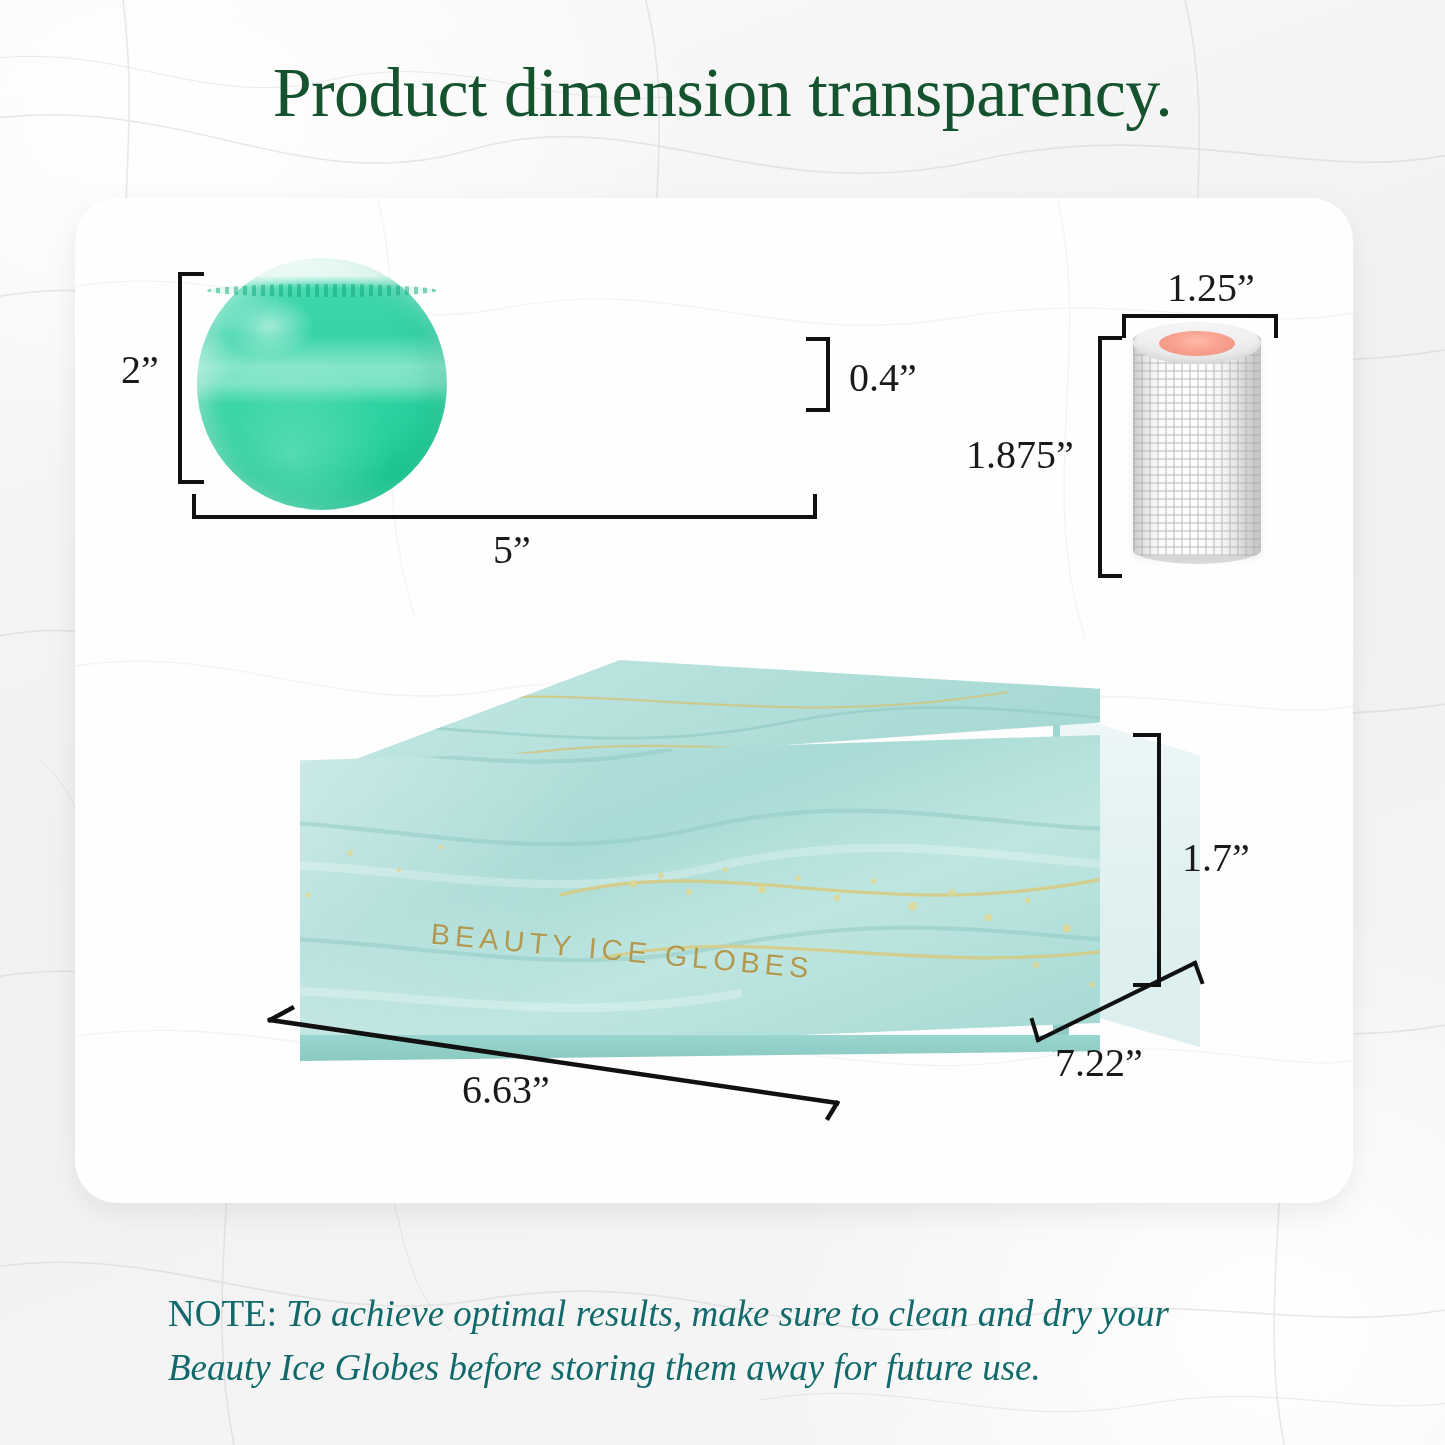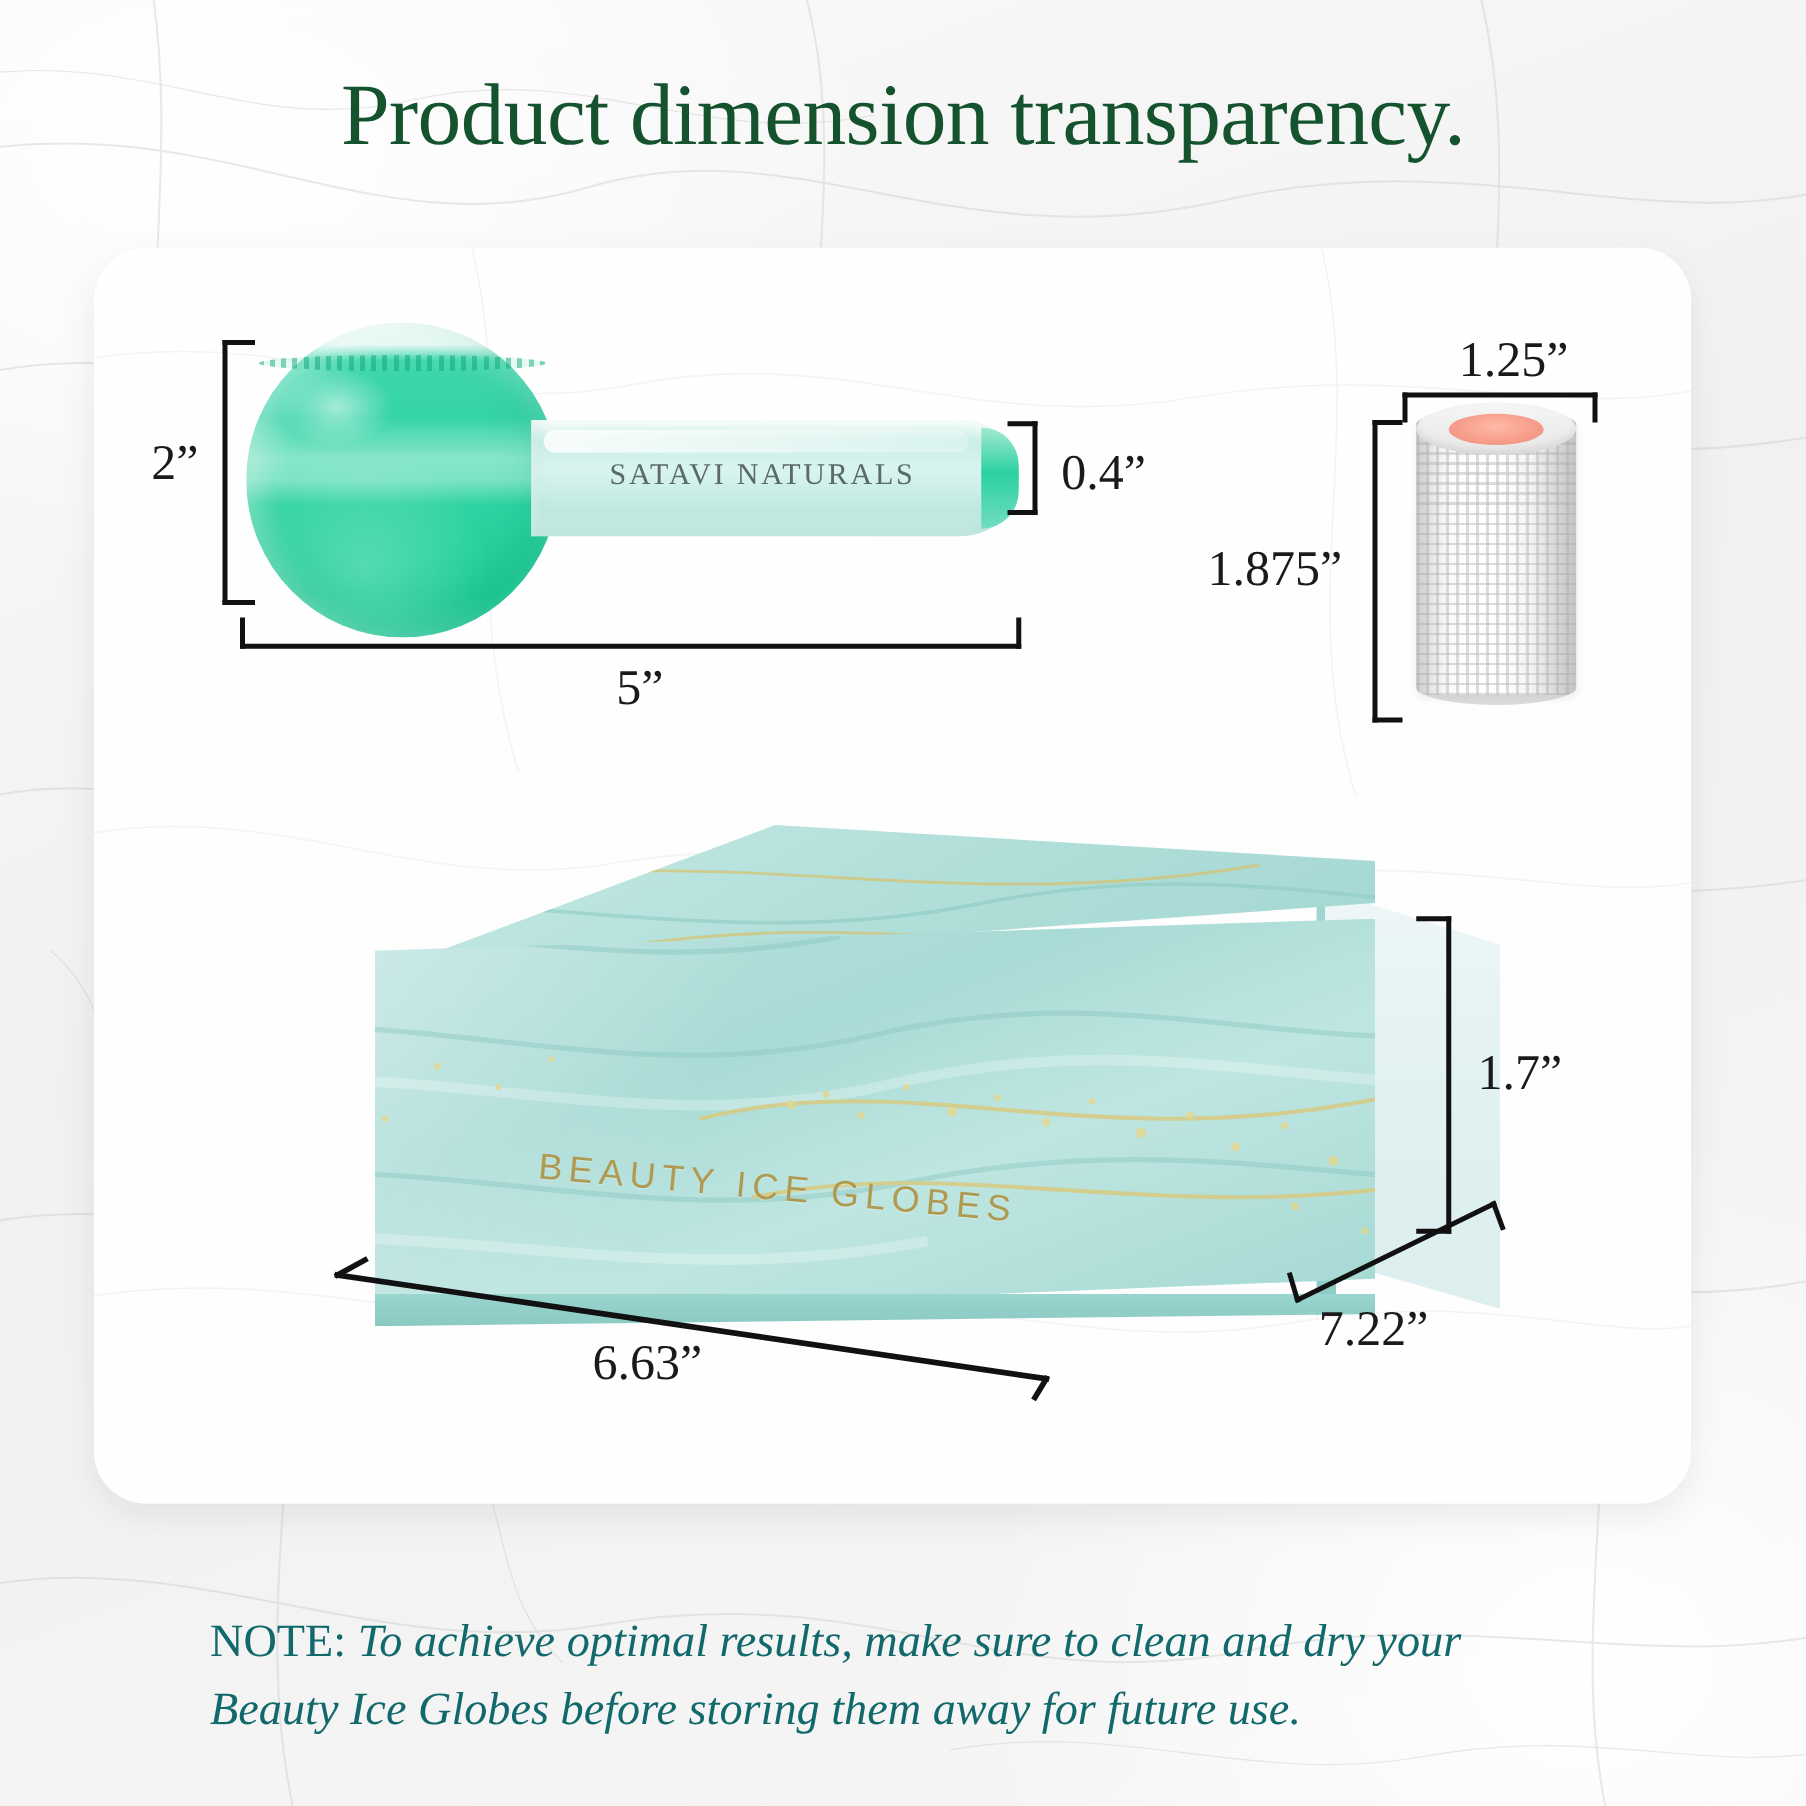--- a/index.html
+++ b/index.html
@@ -205,25 +205,20 @@
       <path d="M300,-10 C340,140 290,260 340,420"></path>
       <path d="M980,-10 C1020,150 960,280 1010,440"></path>
     </g>
   </svg>
 </div>
 
 <div id="globe-wrap">
   <div class="ball">
     <div class="fizz"></div>
     <div class="shine"></div>
-  </div>
-  <div class="handle">
-    <div class="gloss"></div>
-    <div class="tip"></div>
-    <div class="brand">SATAVI NATURALS</div>
   </div>
 </div>
 
 <div class="bk" style="left:178px;top:272px;width:4px;height:212px;"></div>
 <div class="bk" style="left:178px;top:272px;width:26px;height:4px;"></div>
 <div class="bk" style="left:178px;top:480px;width:26px;height:4px;"></div>
 <div class="dimlabel" style="left:121px;top:350px;">2”</div>
 
 <div class="bk" style="left:826px;top:337px;width:4px;height:75px;"></div>
 <div class="bk" style="left:806px;top:337px;width:24px;height:4px;"></div>
@@ -339,17 +334,17 @@
 </svg>
 <div class="dimlabel" style="left:1055px;top:1043px;">7.22”</div>
 
 <svg style="position:absolute;left:262px;top:1000px;width:590px;height:120px;overflow:visible;">
   <g stroke="#111" stroke-width="4.5" fill="none" stroke-linecap="square">
     <path d="M8,20 L575,103"></path>
     <path d="M8,20 L30,8"></path>
     <path d="M575,103 L566,118"></path>
   </g>
 </svg>
-<div class="dimlabel" style="left:462px;top:1070px;margin-left:12px;">6.63”</div>
+<div class="dimlabel" style="left:462px;top:1070px;">6.63”</div>
 
 <div id="note">
   <b>NOTE:</b><span> To achieve optimal results, make sure to clean and dry your Beauty Ice Globes before storing them away for future use.</span>
 </div>
 
 </body></html>

